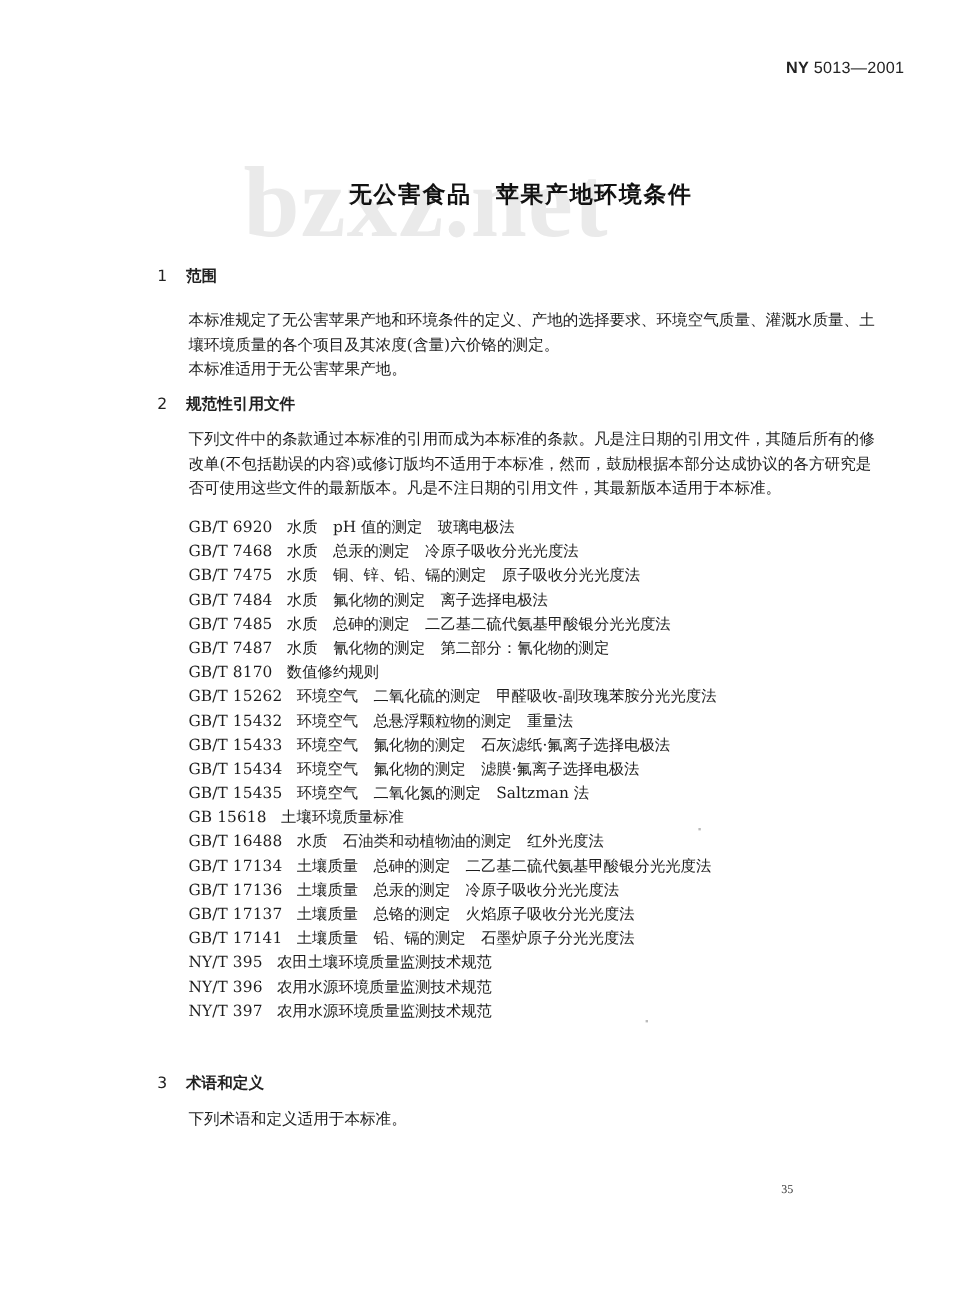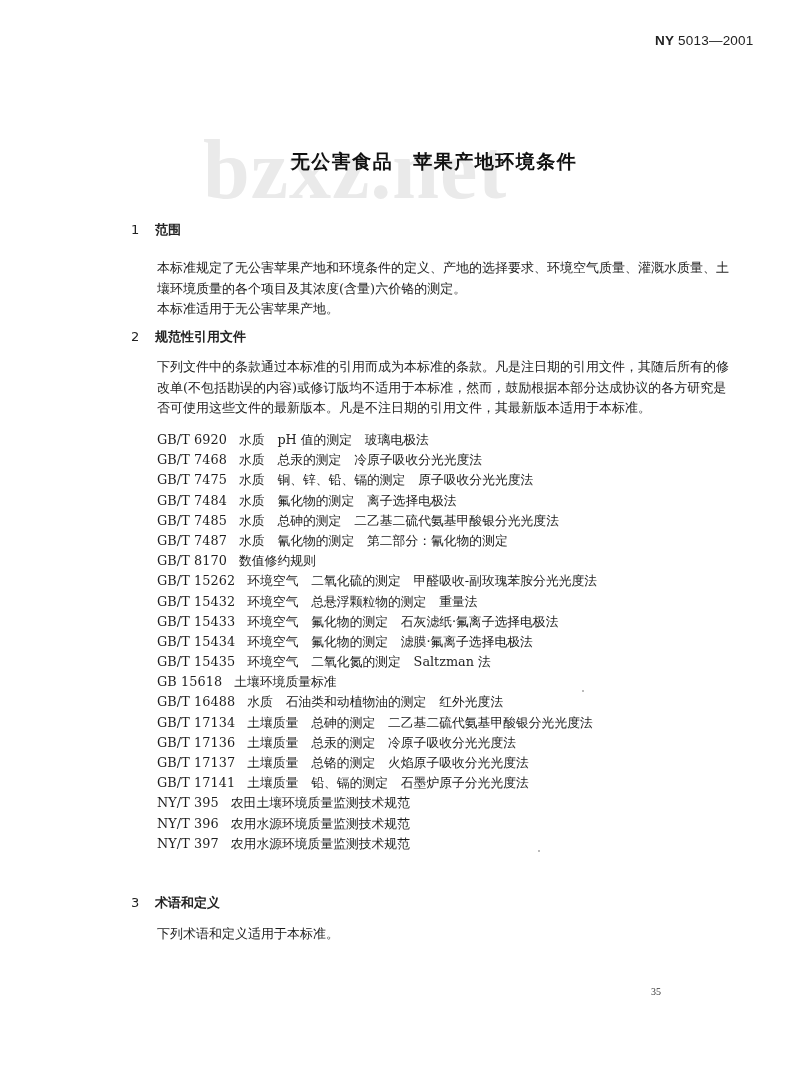--- a/index.html
+++ b/index.html
@@ -1,18 +1,18 @@
 <!DOCTYPE html>
 <html><head>
 <meta charset="utf-8">
 <style>
   html, body { margin: 0; padding: 0; background: #ffffff; }
   body { width: 800px; height: 1090px; position: relative; overflow: hidden;
          font-family: "DejaVu Serif", "Liberation Serif", serif; color: #1a1a1a; }
-  .std-no { position: absolute; left: 655px; top: 33px; font-family: "Liberation Sans", sans-serif;
+  .std-no { position: absolute; left: 655px; top: 49px; font-family: "Liberation Sans", sans-serif;
             font-size: 13.5px; color: #222; letter-spacing: 0.2px; }
   .std-no b { font-weight: bold; }
   .watermark { position: absolute; left: 203px; top: 128px; font-family: Liberation Serif, serif;
                font-weight: bold; font-size: 84px; color: #eaeaea; letter-spacing: 1px; line-height: 1; }
   .title { position: absolute; left: 0; width: 800px; top: 149px; text-align: center;
            font-family: "DejaVu Sans", sans-serif; font-weight: bold; font-size: 19px; color: #111;
            letter-spacing: 1.5px; padding-left: 68px; box-sizing: border-box; }
   .title .gap { display: inline-block; width: 20px; }
   .sec-head { position: absolute; left: 131px; font-family: "DejaVu Sans", sans-serif;
               font-size: 13px; font-weight: bold; color: #222; }

